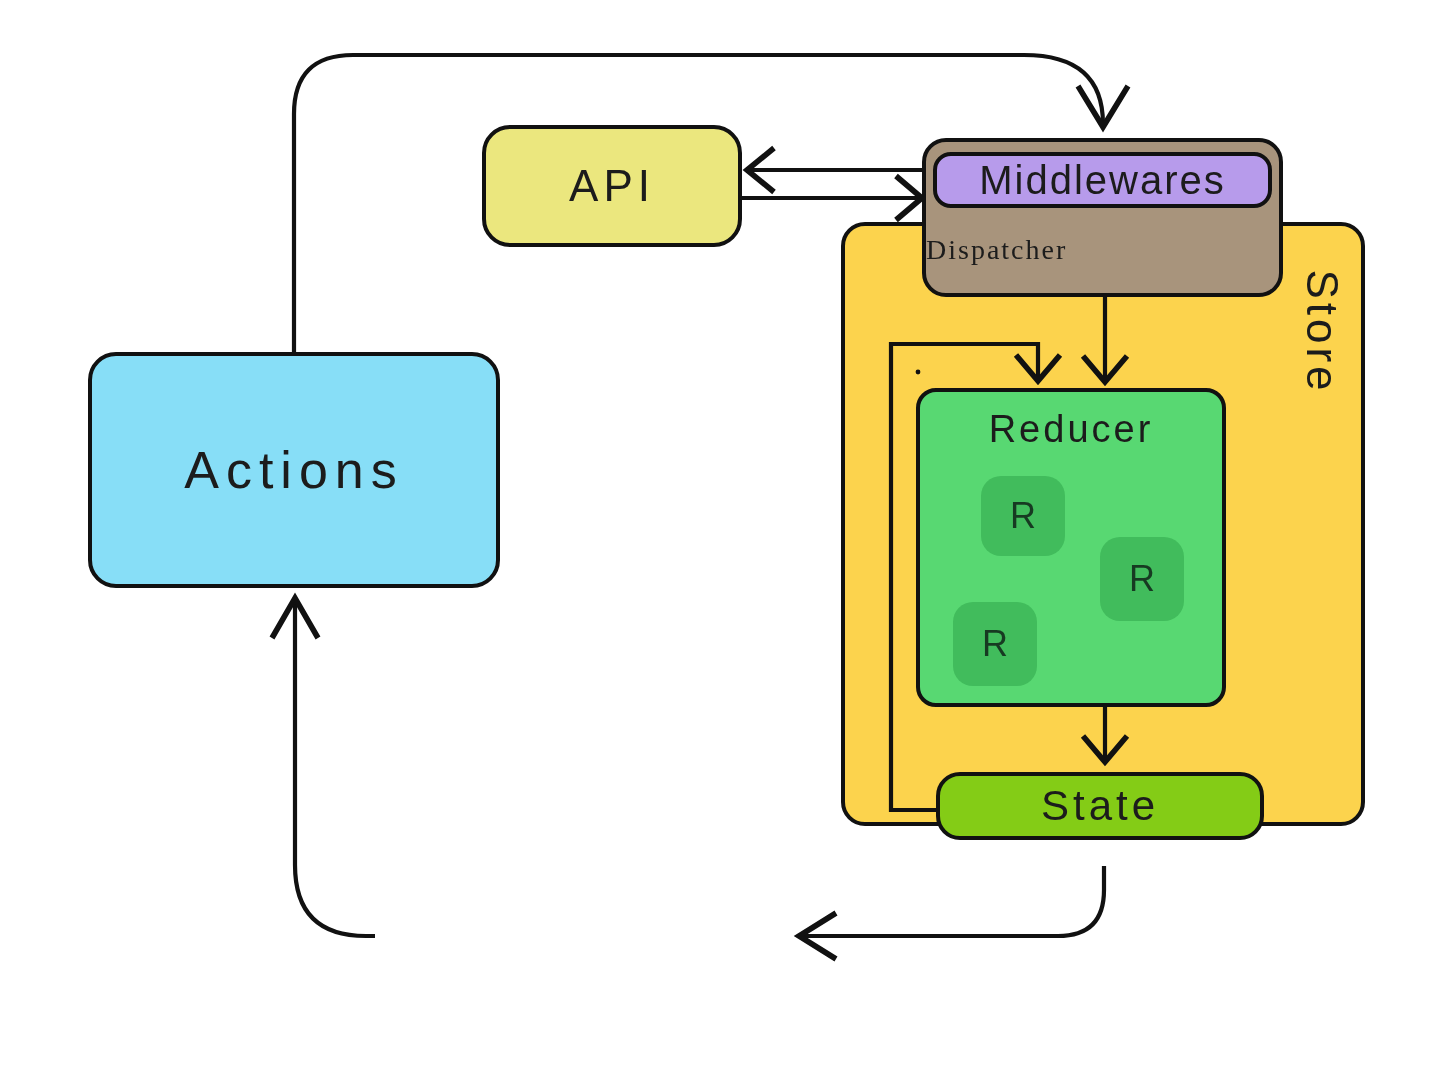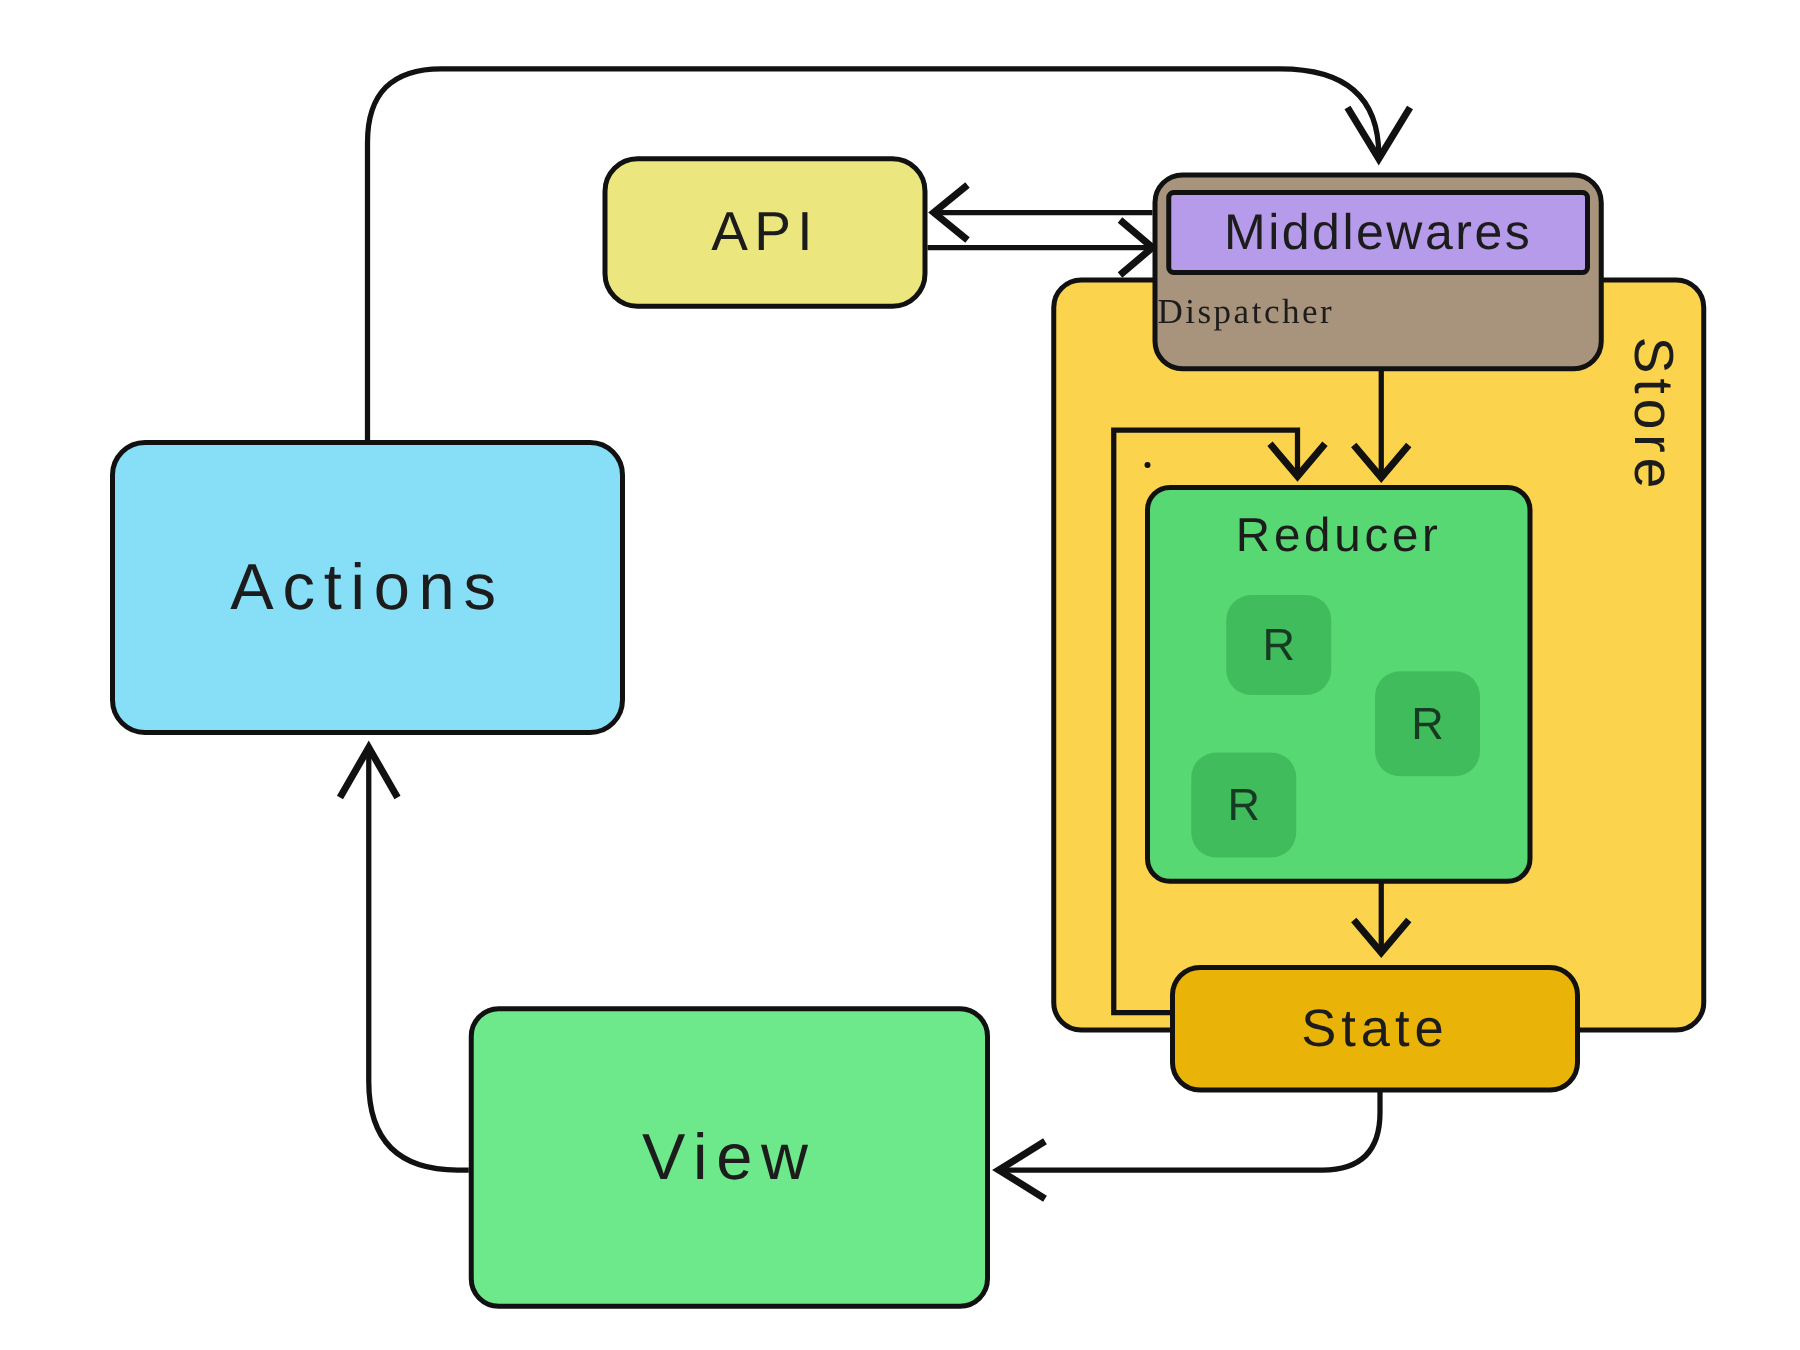--- a/index.html
+++ b/index.html
@@ -52,44 +52,44 @@
   }
   .dispatcher {
     left: 922px; top: 138px; width: 361px; height: 159px;
     background: #A8947C; border-radius: 24px;
   }
   .dispatcher-label {
     position: absolute; left: 0; right: 0; top: 92px;
     text-align: left; font-size: 28px; letter-spacing: 2px; font-family: Liberation Serif, serif;
   }
   .middlewares {
-    left: 933px; top: 152px; width: 339px; height: 68px;
-    background: #B79BEB; border-radius: 6px;
+    left: 933px; top: 152px; width: 339px; height: 56px;
+    background: #B79BEB; border-radius: 18px;
     font-size: 40px; letter-spacing: 2px;
   }
   .reducer {
     left: 916px; top: 388px; width: 310px; height: 319px;
     background: #58D872; border-radius: 20px;
   }
   .reducer-label {
     position: absolute; left: 0; right: 0; top: 16px;
     text-align: center; font-size: 38px; letter-spacing: 3px;
   }
   .chip {
     position: absolute;
     background: #41BC5C; border-radius: 20px;
     display: flex; align-items: center; justify-content: center;
     font-size: 36px; color: #173a22;
   }
   .chip-1 { left: 61px;  top: 84px;  width: 84px; height: 80px; }
   .chip-2 { left: 180px; top: 145px; width: 84px; height: 84px; }
   .chip-3 { left: 33px;  top: 210px; width: 84px; height: 84px; }
   .state {
-    left: 936px; top: 772px; width: 328px; height: 102px;
-    background: #eab308; border-radius: 24px;
+    left: 936px; top: 772px; width: 328px; height: 68px;
+    background: #84cc16; border-radius: 24px;
     font-size: 42px; letter-spacing: 4px;
   }
   .view {
     left: 375px; top: 805px; width: 417px; height: 242px;
     background: #6DE88B; border-radius: 24px;
     font-size: 52px; letter-spacing: 7px;
   }
 </style>
 </head>
 <body>
@@ -161,17 +161,14 @@
     </div>
     <div class="chip chip-3">
       <span>R</span>
     </div>
   </div>
 
   <div class="box state">
     <span>State</span>
   </div>
 
-  <div class="box view">
-    <span>View</span>
-  </div>
 
 </div>
 
 </body></html>

